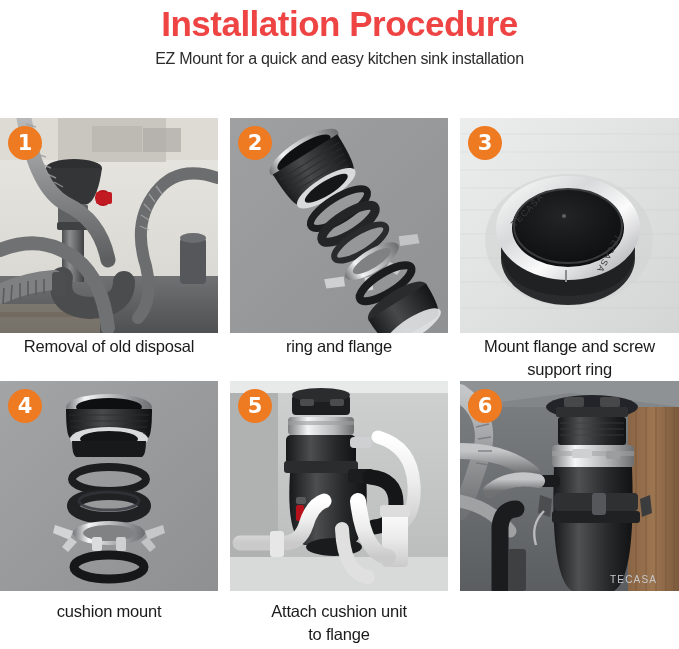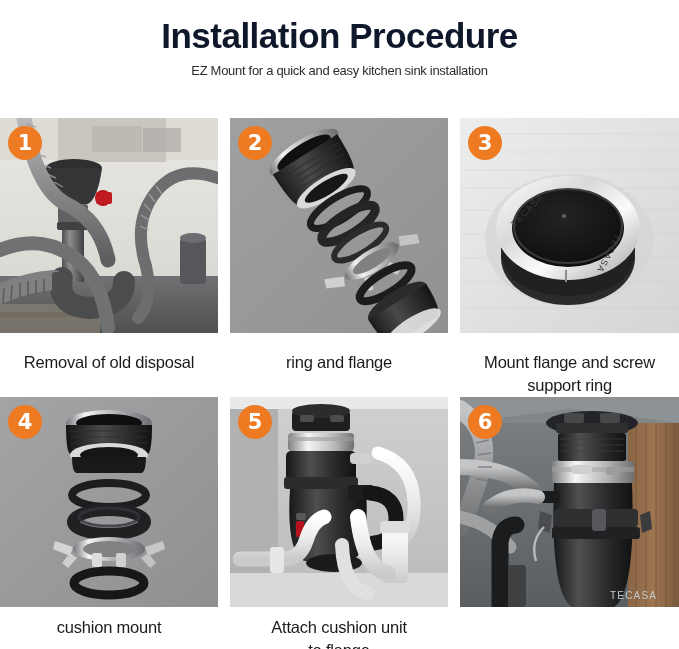--- a/index.html
+++ b/index.html
@@ -9,27 +9,27 @@
     font-family: "Liberation Sans", sans-serif;
     overflow: hidden;
   }
   .page { width: 679px; height: 649px; position: relative; background: #fff; }
 
   .title {
     text-align: center;
     font-size: 35px;
     font-weight: bold;
     letter-spacing: -0.5px;
-    color: #0f172a;
-    padding-top: 14px;
+    color: #ef4444;
+    padding-top: 2px;
     line-height: 44px;
   }
   .subtitle {
     text-align: center;
-    font-size: 13px;
+    font-size: 16px;
     color: #2c2c2c;
     line-height: 26px;
     font-weight: 300;
     letter-spacing: -0.3px;
   }
 
   .grid {
     position: absolute;
     top: 118px; left: 0;
     width: 679px;
@@ -64,21 +64,21 @@
     line-height: 1;
     z-index: 5;
     font-family: "DejaVu Sans", sans-serif;
   }
 
   .caption {
     text-align: center;
     font-size: 16.5px;
     color: #1b1b1b;
     line-height: 23px;
-    padding-top: 18px;
+    padding-top: 2px;
     font-weight: 300;
     letter-spacing: -0.2px;
   }
   .row2 .photo { height: 210px; }
   .row2 .caption { padding-top: 9px; }
 </style>
 </head>
 <body>
 
 <div class="page">

